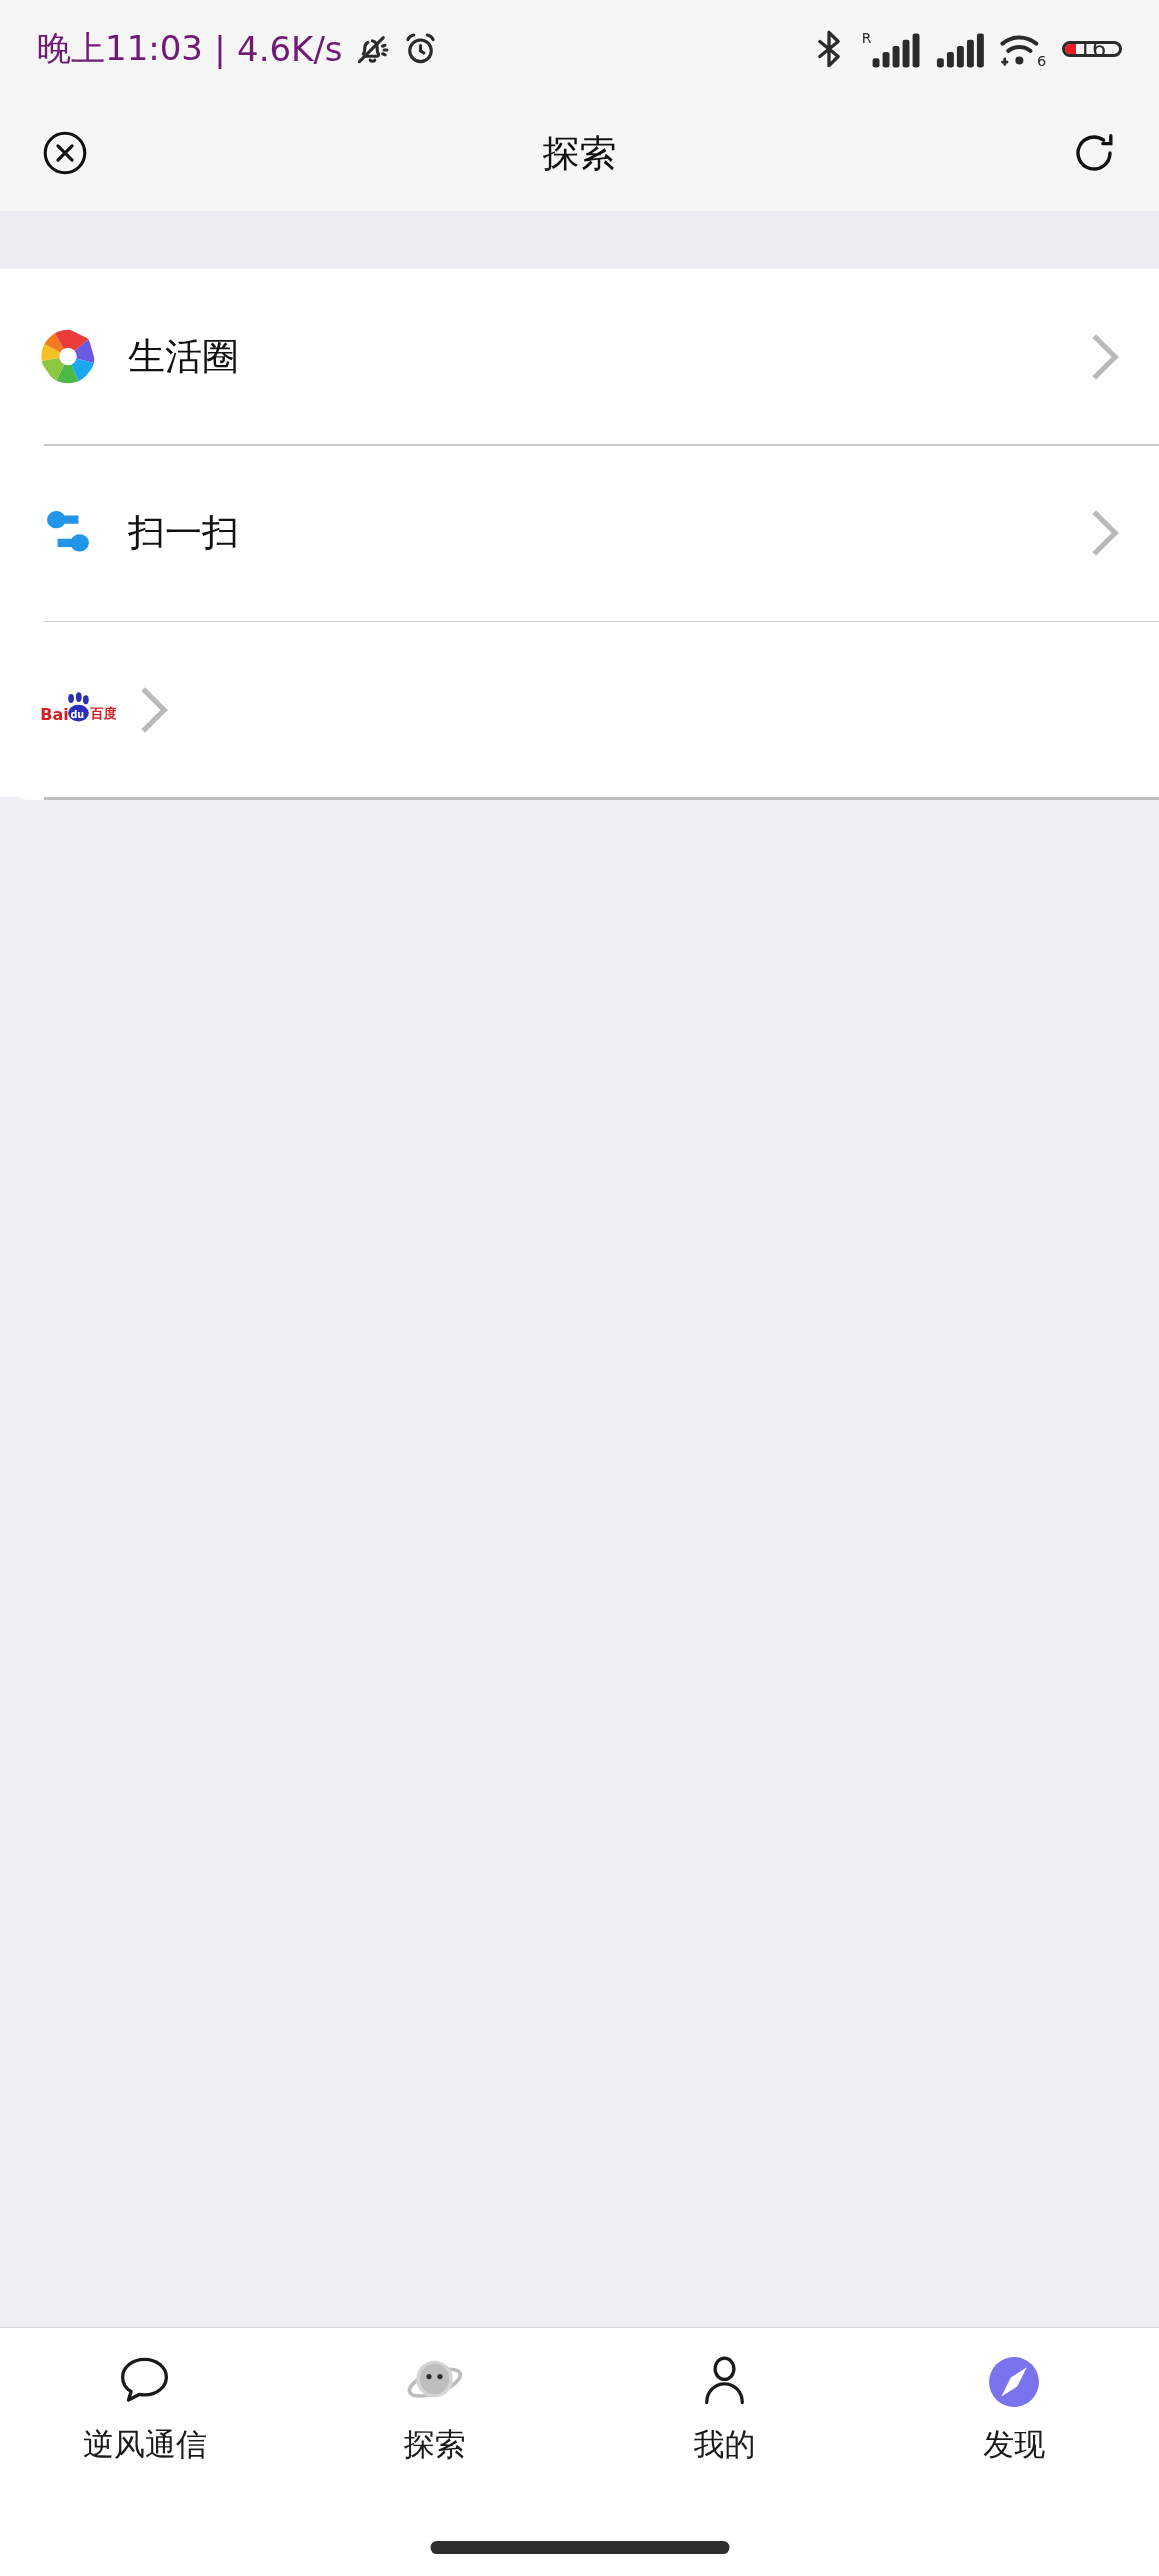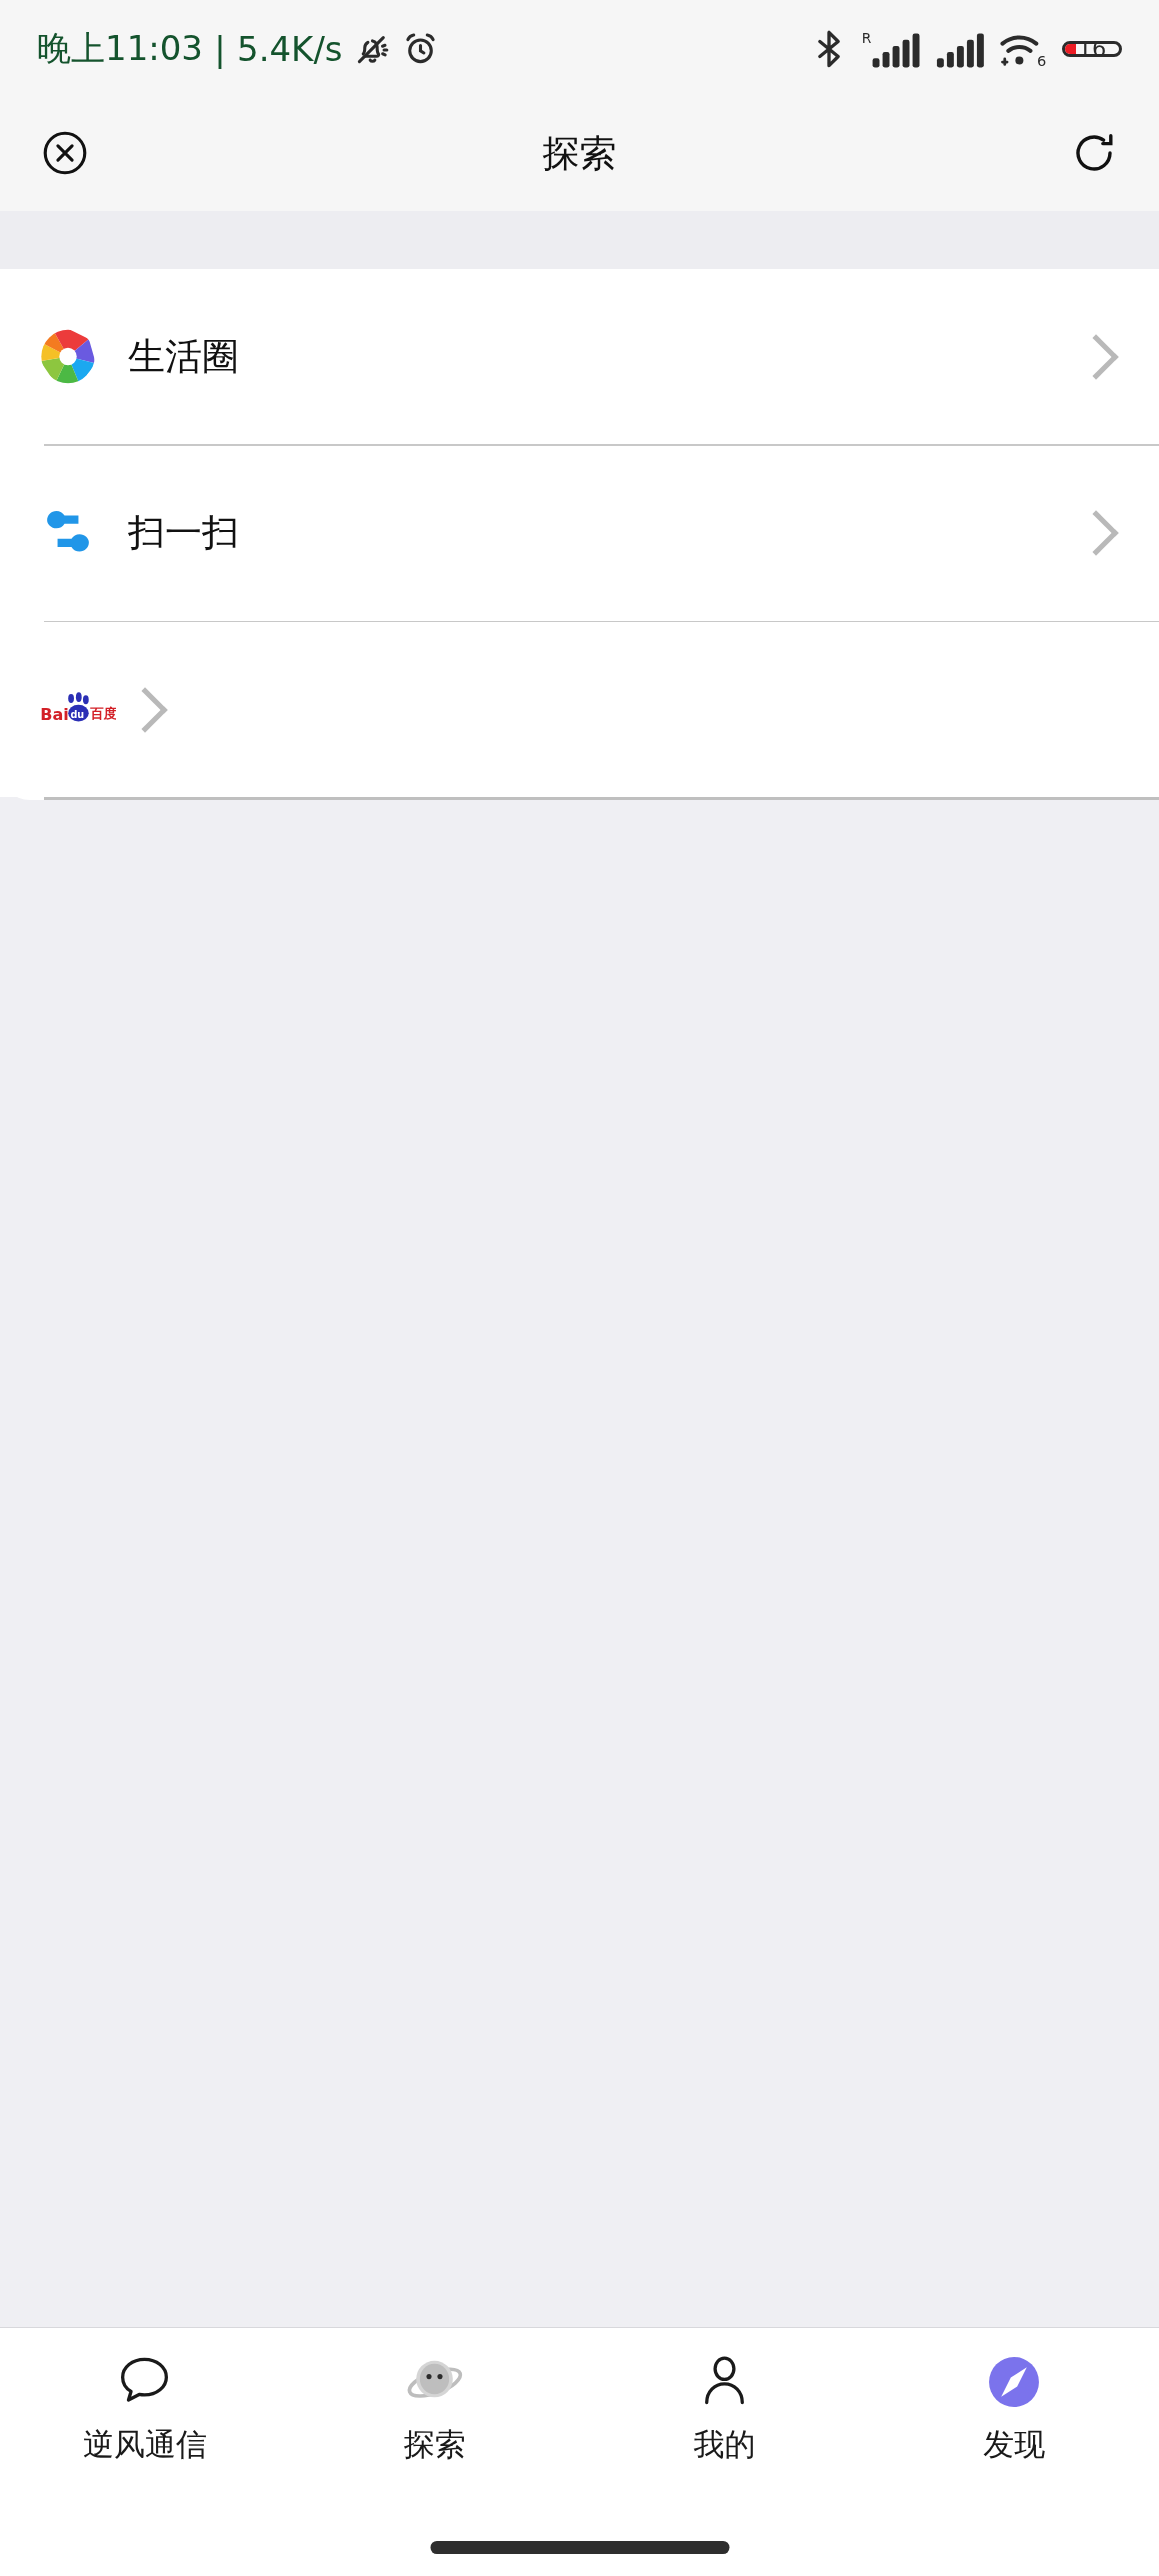--- a/index.html
+++ b/index.html
@@ -25,21 +25,21 @@
     padding: 0 37px 0 37px;
     box-sizing: border-box;
   }
   .status-left {
     display: flex;
     align-items: center;
     gap: 11.3px;
   }
   .status-time {
     font-size: 34px;
-    color: #14532d;
+    color: #701a75;
     letter-spacing: 0px;
     white-space: nowrap;
     font-family: "DejaVu Sans", "Liberation Sans", sans-serif;
   }
   .status-right {
     display: flex;
     align-items: center;
     gap: 13px;
   }
   .sb-icon {
@@ -211,21 +211,21 @@
     border-radius: 6.4px;
   }
 </style>
 </head>
 <body>
 
 <div class="status-bar">
   <div class="status-left">
     <span class="status-time">晚上11:03</span>
     <span class="status-time">|</span>
-    <span class="status-time">5.4K/s</span>
+    <span class="status-time">4.6K/s</span>
     <span class="sb-icon">
       <svg width="37" height="37" viewBox="0 0 24 24" fill="none" stroke="#2B2B2B" stroke-width="2" stroke-linecap="round">
         <path d="M7 17h8a1 1 0 0 0 .8-1.6C15 14.3 15 13 15 11a4 4 0 0 0-3-3.9"></path>
         <path d="M9 8a4 4 0 0 0-2 3.4c0 2-0.2 3.4-1 4.1"></path>
         <path d="M10.5 19.5a1.8 1.8 0 0 0 3 0"></path>
         <path d="M3.5 20.5 19 5"></path>
         <path d="M18.5 10.5l1.6-.6M19.5 13l1.8 0M18.6 15.4l1.6.7"></path>
       </svg>
     </span>
     <span class="sb-icon">

